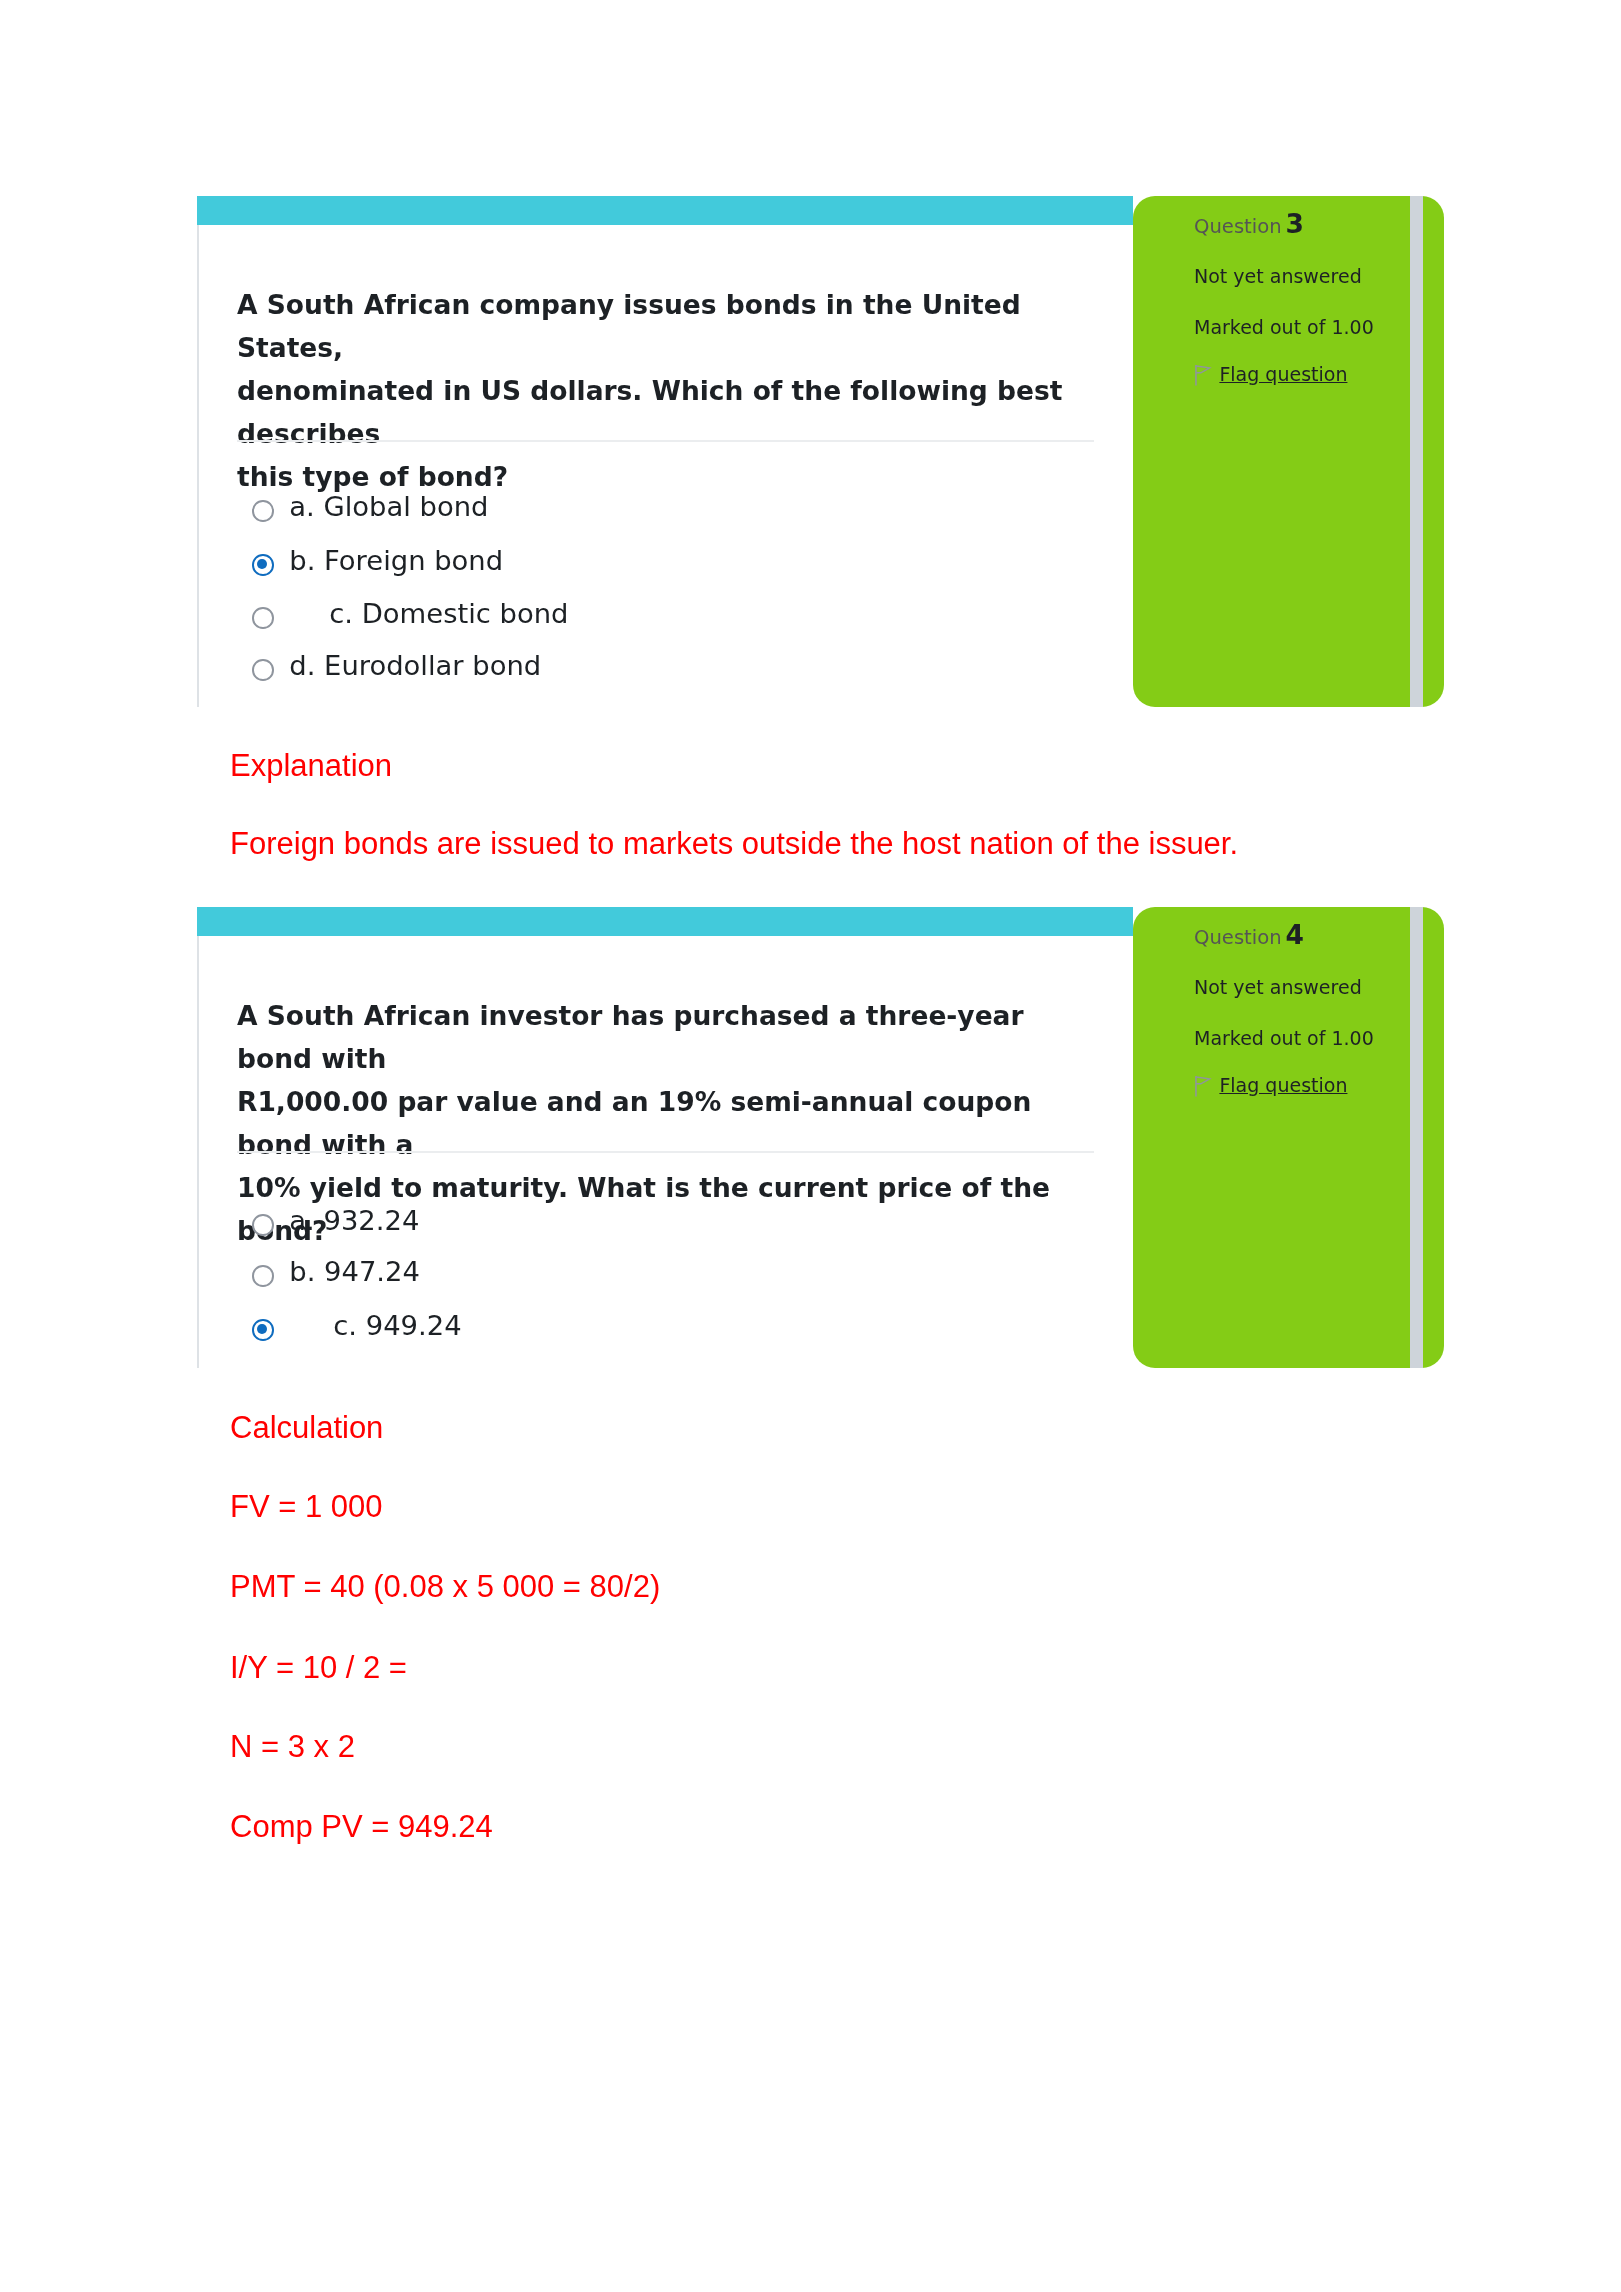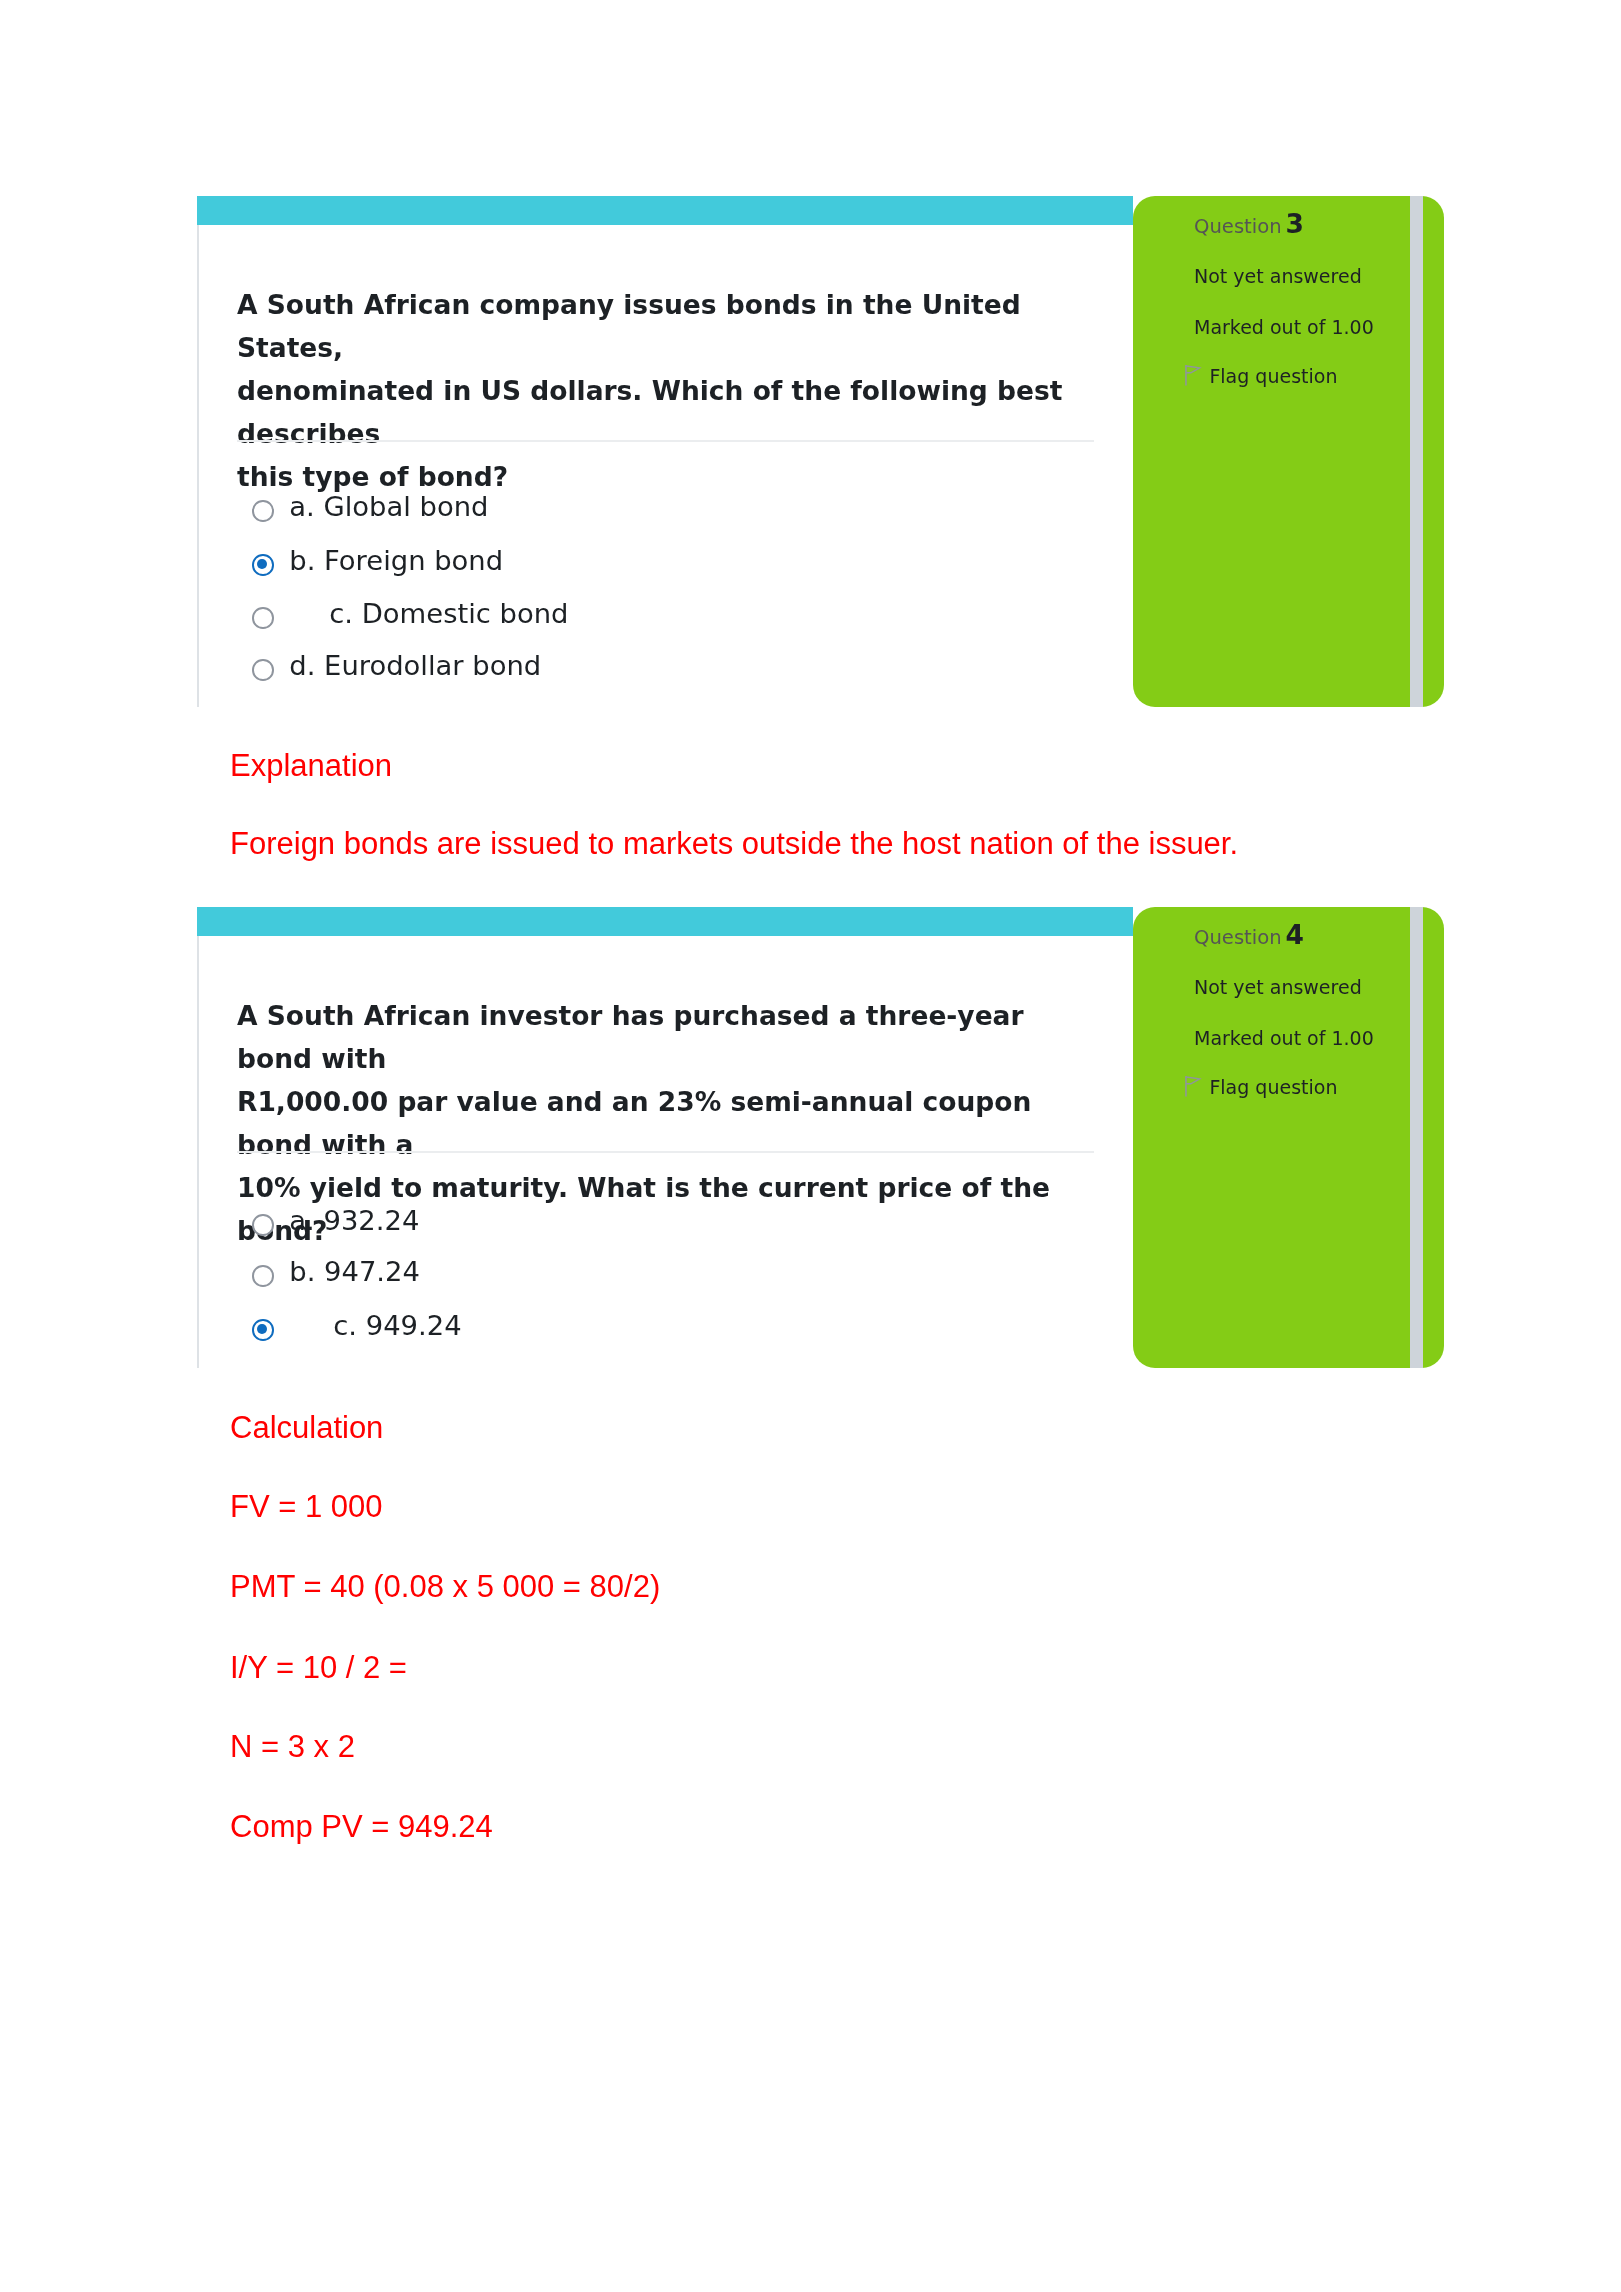--- a/index.html
+++ b/index.html
@@ -7,21 +7,21 @@
 
   .card { position: absolute; left: 197px; width: 1228px; background: #fff; }
   .card .left-border { position: absolute; left: 0; top: 0; bottom: 0; width: 2px; background: #dee2e6; }
   .card .topbar { position: absolute; left: 0; top: 0; width: 936px; height: 29px; background: #42cadb; }
   .card .info { position: absolute; left: 936px; top: 0; bottom: 0; width: 311px; background: #84cc16; border-radius: 22px; }
   .card .info-strip { position: absolute; left: 1213px; top: 0; bottom: 0; width: 12.7px; background: #ced4da; }
 
   .qno { position: absolute; left: 61px; top: 11.8px; color: #555; font-size: 19.6px; white-space: nowrap; }
   .qno .num { font-size: 26.5px; font-weight: bold; color: #1d2125; margin-left: 3.9px; }
   .state, .grade, .flag { position: absolute; left: 61px; font-size: 19px; color: #1d2125; white-space: nowrap; }
-  .flag { left: 51px; color: #1d2125; display: flex; align-items: flex-end; }
+  .flag { left: 61px; color: #1d2125; display: flex; align-items: flex-start; text-decoration: underline; }
   .flag svg { margin-right: 7.8px; }
 
   .qtext { position: absolute; left: 40px; width: 863px; font-size: 26.5px; line-height: 43px; color: #1d2125; font-weight: bold; }
   .divider { position: absolute; left: 40px; width: 857px; height: 2px; background: #ebedef; }
 
   .answer { position: absolute; left: 55px; height: 29px; display: flex; align-items: flex-end; cursor: pointer; }
   .radio { width: 21.6px; height: 21.6px; border-radius: 50%; border: 2px solid #8f959e; box-sizing: border-box; background: #fff; margin-right: 15.7px; position: relative; flex: none; }
   .radio.checked { border: 2.9px solid #0f6cbf; }
   .radio.checked::after { content: ""; position: absolute; left: 2.9px; top: 2.9px; width: 9.8px; height: 9.8px; border-radius: 50%; background: #0f6cbf; }
   .answer-label { font-size: 27.4px; color: #1d2125; white-space: nowrap; }
@@ -92,21 +92,21 @@
           <path d="M2 2 L2 23" stroke="#8f959e" stroke-width="1.6" fill="none"></path>
           <path d="M2 3 L16 5 L7 10 L2 10" stroke="#8f959e" stroke-width="1.4" fill="none"></path>
         </svg>
       <span>Flag question</span>
     </div>
   </div>
   <div class="info-strip"></div>
 
   <div class="qtext" style="top:87px;">
     <div>A South African investor has purchased a three-year bond with</div>
-    <div>R1,000.00 par value and an 23% semi-annual coupon bond with a</div>
+    <div>R1,000.00 par value and an 19% semi-annual coupon bond with a</div>
     <div>10% yield to maturity. What is the current price of the bond?</div>
   </div>
   <div class="divider" style="top:244px;"></div>
 
   <div class="answer" style="top:300px;">
     <span class="radio"></span>
     <span class="answer-label">a. 932.24</span>
   </div>
   <div class="answer" style="top:351px;">
     <span class="radio"></span>

